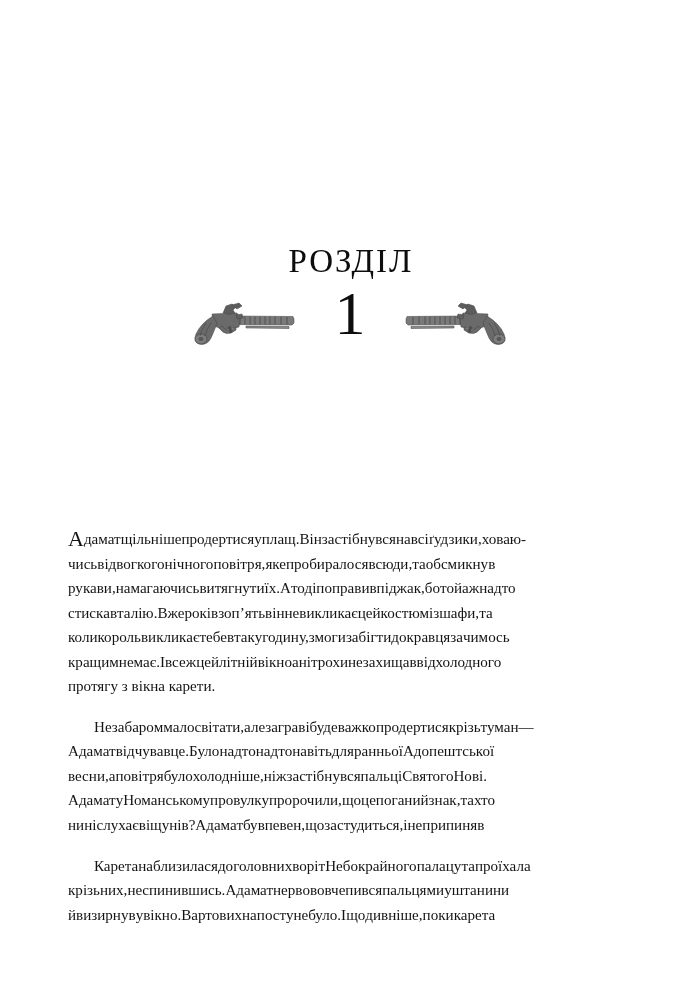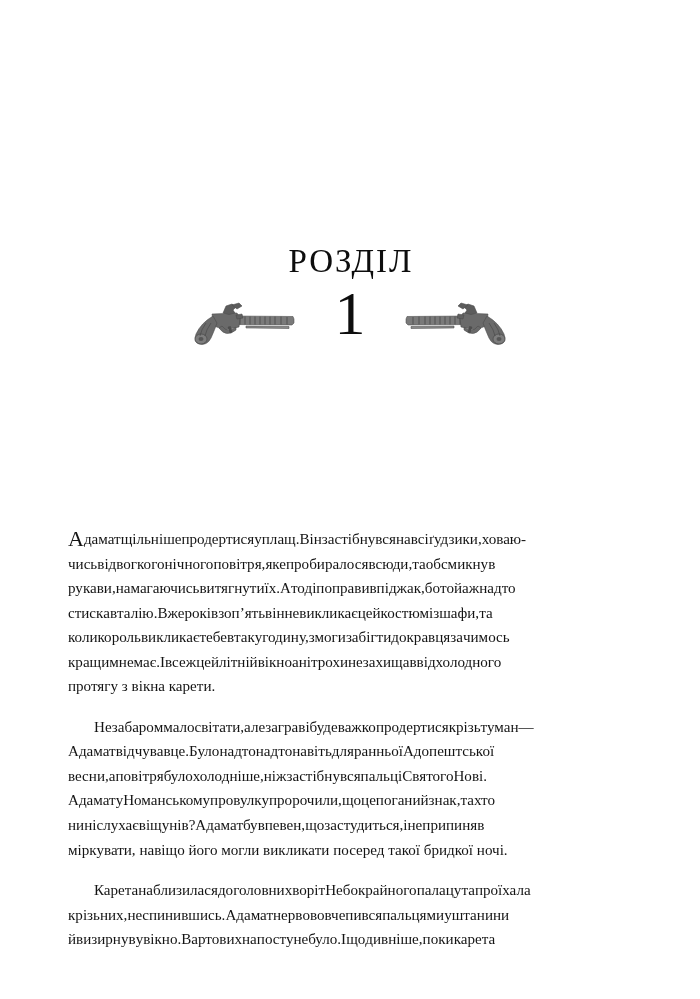--- a/index.html
+++ b/index.html
@@ -207,19 +207,18 @@
       <div class="tline just"><span>рукави,</span><span>намагаючись</span><span>витягнути</span><span>їх.</span><span>А</span><span>тоді</span><span>поправив</span><span>піджак,</span><span>бо</span><span>той</span><span>аж</span><span>надто</span></div>
       <div class="tline just"><span>стискав</span><span>талію.</span><span>Вже</span><span>років</span><span>зо</span><span>п’ять</span><span>він</span><span>не</span><span>викликає</span><span>цей</span><span>костюм</span><span>із</span><span>шафи,</span><span>та</span></div>
       <div class="tline just"><span>коли</span><span>король</span><span>викликає</span><span>тебе</span><span>в</span><span>таку</span><span>годину,</span><span>змоги</span><span>забігти</span><span>до</span><span>кравця</span><span>за</span><span>чимось</span></div>
       <div class="tline just"><span>кращим</span><span>немає.</span><span>І</span><span>все</span><span>ж</span><span>цей</span><span>літній</span><span>вікно</span><span>анітрохи</span><span>не</span><span>захищав</span><span>від</span><span>холодного</span></div>
       <div class="tline">протягу з вікна карети.</div>
       <div class="tline just indent"><span>Незабаром</span><span>мало</span><span>світати,</span><span>але</span><span>заграві</span><span>буде</span><span>важко</span><span>продертися</span><span>крізь</span><span>туман</span><span>—</span></div>
       <div class="tline just"><span>Адамат</span><span>відчував</span><span>це.</span><span>Було</span><span>надто</span><span>надто</span><span>навіть</span><span>для</span><span>ранньої</span><span>Адопештської</span></div>
       <div class="tline just"><span>весни,</span><span>а</span><span>повітря</span><span>було</span><span>холодніше,</span><span>ніж</span><span>застібнувся</span><span>пальці</span><span>Святого</span><span>Нові.</span></div>
       <div class="tline just"><span>Адамат</span><span>у</span><span>Номанському</span><span>провулку</span><span>пророчили,</span><span>що</span><span>це</span><span>поганий</span><span>знак,</span><span>та</span><span>хто</span></div>
       <div class="tline just"><span>нині</span><span>слухає</span><span>віщунів?</span><span>Адамат</span><span>був</span><span>певен,</span><span>що</span><span>застудиться,</span><span>і</span><span>не</span><span>припиняв</span></div>
-      <div class="tline">міркувати, навіщо його могли викликати посеред такої бридкої ночі.</div>
       <div class="tline just indent"><span>Карета</span><span>наблизилася</span><span>до</span><span>головних</span><span>воріт</span><span>Небокрайного</span><span>палацу</span><span>та</span><span>проїхала</span></div>
       <div class="tline just"><span>крізь</span><span>них,</span><span>не</span><span>спинившись.</span><span>Адамат</span><span>нервово</span><span>вчепився</span><span>пальцями</span><span>у</span><span>штанини</span></div>
       <div class="tline just"><span>й</span><span>визирнув</span><span>у</span><span>вікно.</span><span>Вартових</span><span>на</span><span>посту</span><span>не</span><span>було.</span><span>І</span><span>що</span><span>дивніше,</span><span>поки</span><span>карета</span></div>
     </div>
 
 </div>
 
 </body></html>

